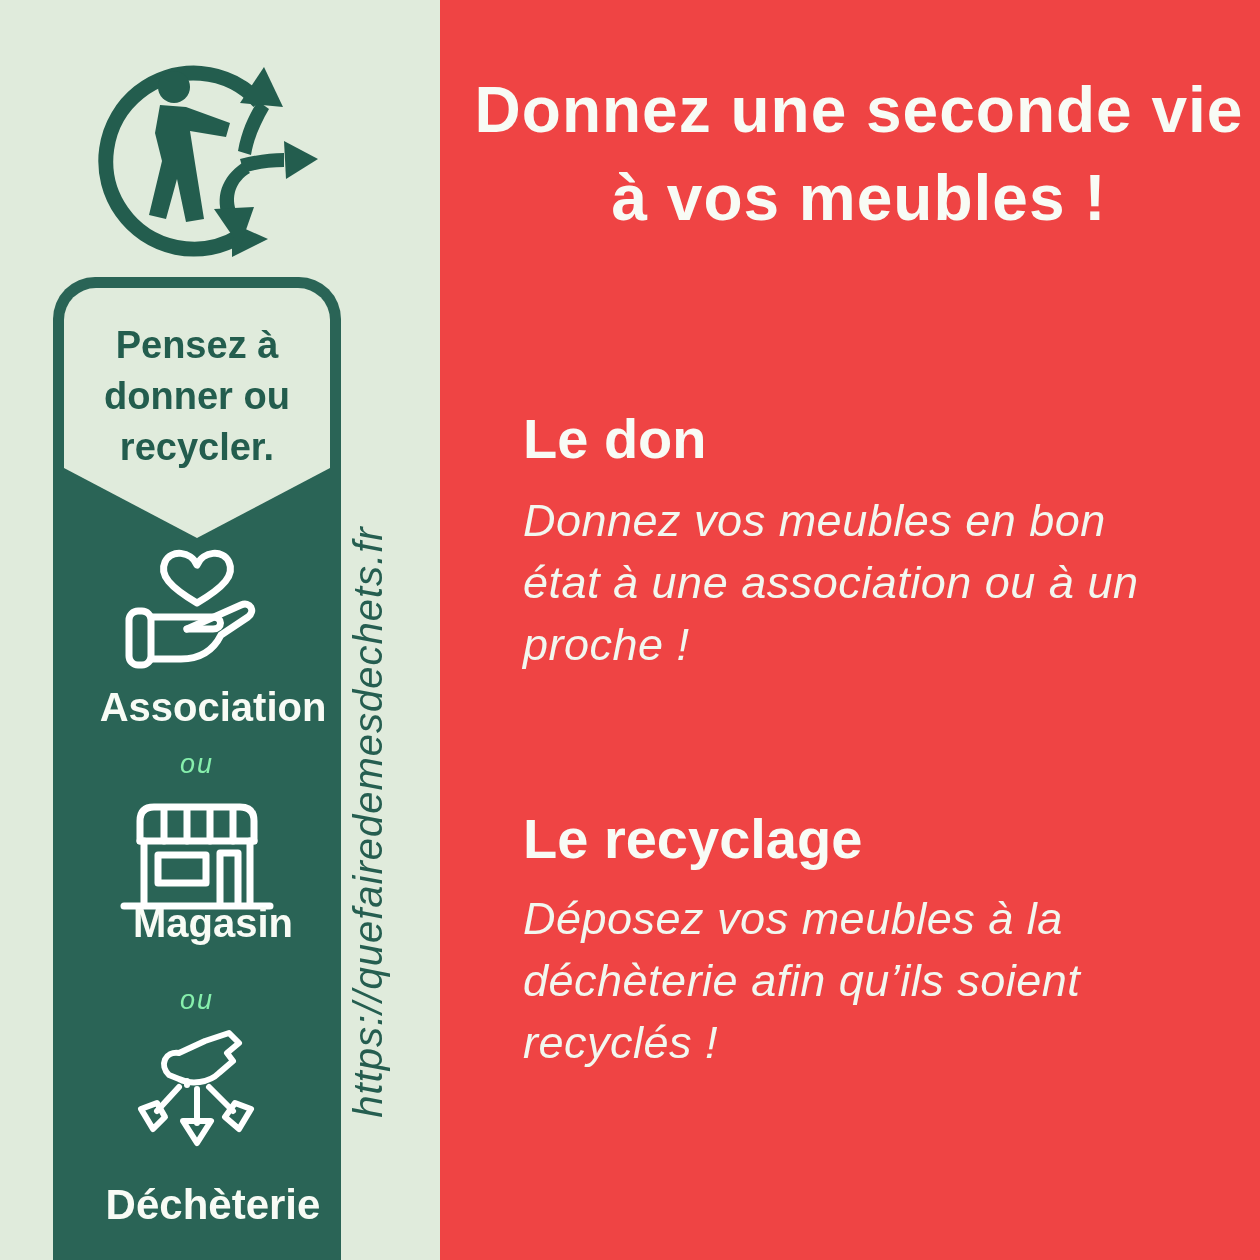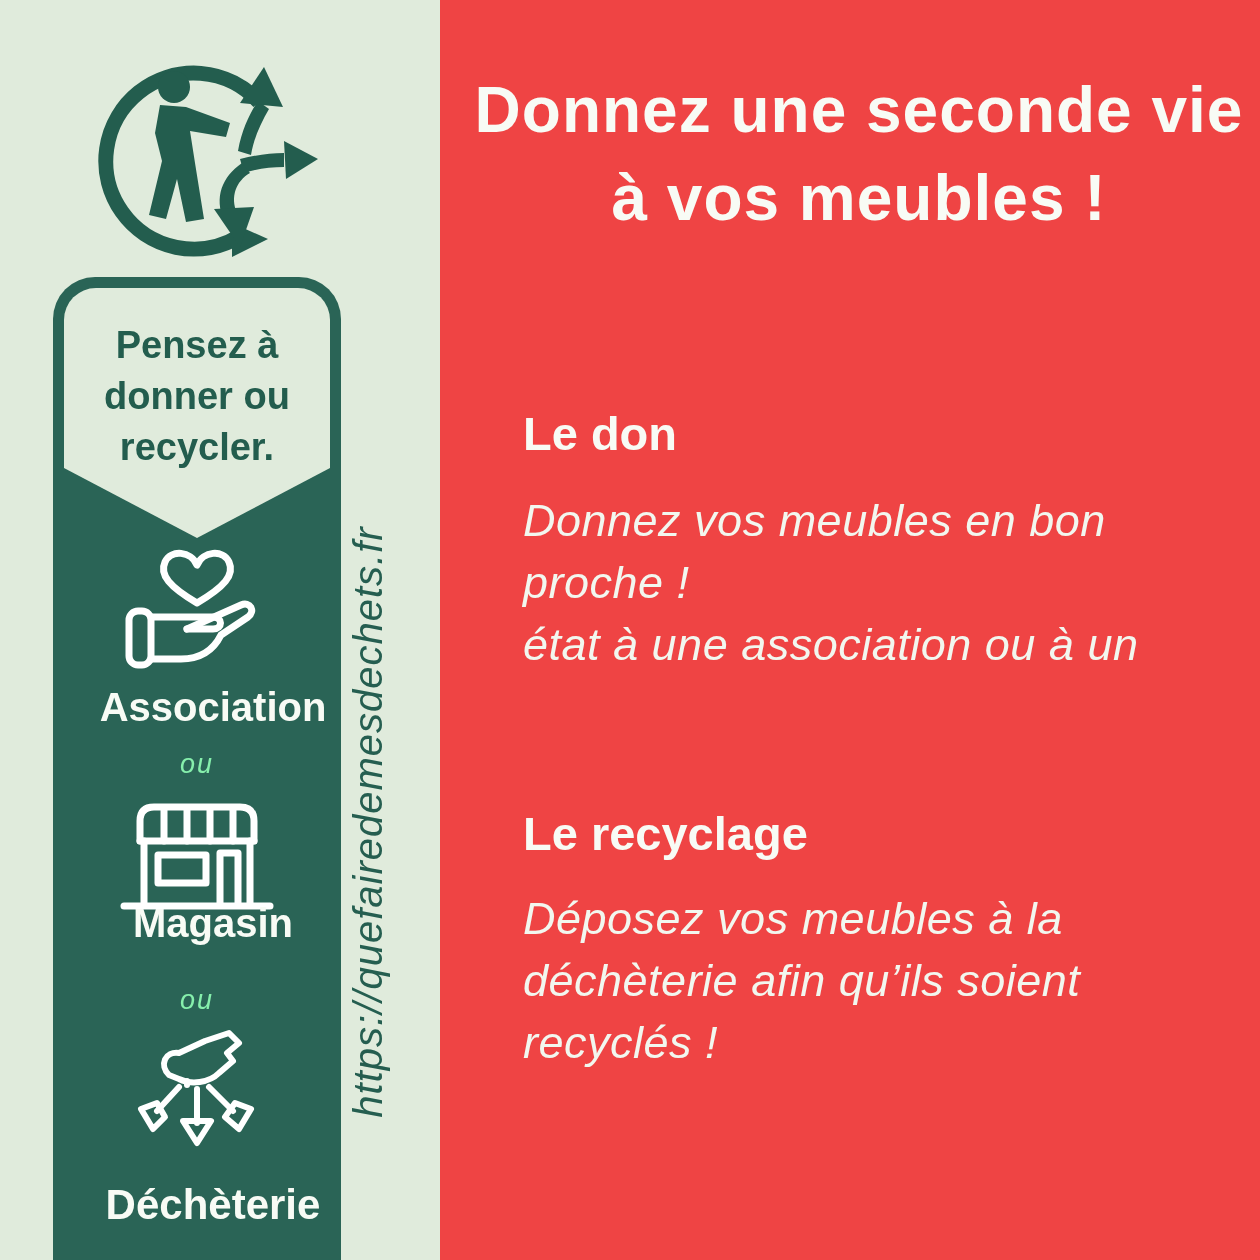--- a/index.html
+++ b/index.html
@@ -12,21 +12,21 @@
   .right-panel{
     position:absolute;left:422px;top:0;width:838px;height:1260px;
     background:#ef4444;color:#F8FBF5;margin-left:18px;
   }
   .page-title{
     position:absolute;left:0;top:66px;width:838px;
     text-align:center;font-weight:bold;font-size:64px;line-height:88px;
     letter-spacing:1px;color:#F8FBF5;
   }
   .section-heading{
-    position:absolute;left:83px;font-weight:bold;font-size:47px;color:#F8FBF5;
+    position:absolute;left:83px;font-weight:bold;font-size:56px;color:#F8FBF5;
   }
   .section-body{
     position:absolute;left:83px;font-style:italic;font-size:45px;line-height:62px;
     color:#F2F7EF;letter-spacing:.5px;
   }
   .heading-don{top:406px;}
   .body-don{top:490px;}
   .heading-recyclage{top:806px;}
   .body-recyclage{top:888px;}
 
@@ -162,22 +162,22 @@
   <div class="right-panel">
 
     <div class="page-title">
       <div>Donnez une seconde vie</div>
       <div>à vos meubles !</div>
     </div>
 
     <div class="section-heading heading-don">Le don</div>
     <div class="section-body body-don">
       <div>Donnez vos meubles en bon</div>
+      <div>état à une association ou à un</div>
       <div>proche !</div>
-      <div>état à une association ou à un</div>
     </div>
 
     <div class="section-heading heading-recyclage">Le recyclage</div>
     <div class="section-body body-recyclage">
       <div>Déposez vos meubles à la</div>
       <div>déchèterie afin qu’ils soient</div>
       <div>recyclés !</div>
     </div>
 
   </div>

